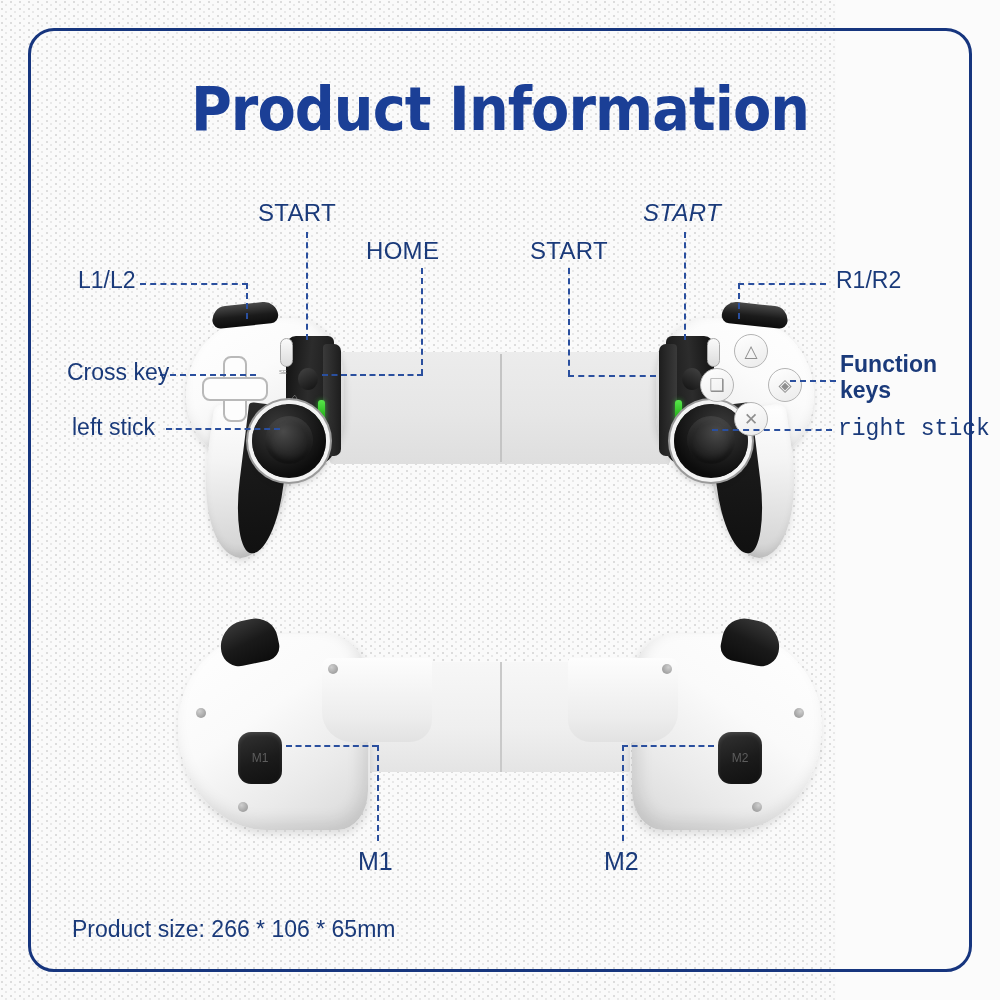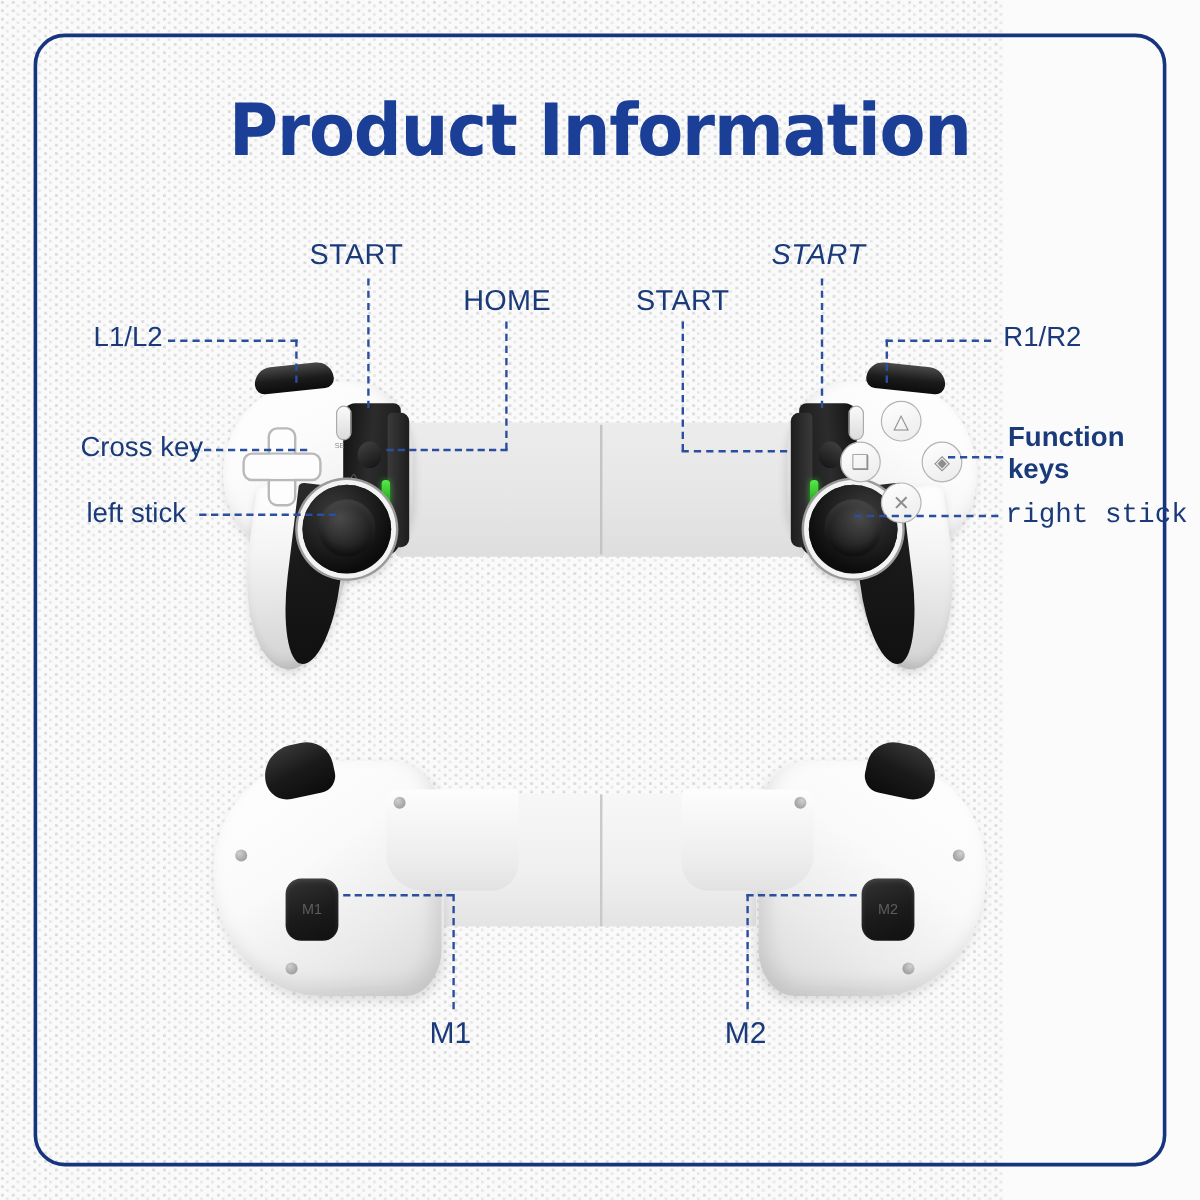--- a/index.html
+++ b/index.html
@@ -248,21 +248,21 @@
     <div class="ld v" style="left:738px;top:283px;height:36px;"></div>
 
     <div class="ld h" style="left:160px;top:374px;width:96px;"></div>
     <div class="ld h" style="left:166px;top:428px;width:114px;"></div>
 
     <div class="ld h" style="left:790px;top:380px;width:46px;"></div>
     <div class="ld h" style="left:712px;top:429px;width:120px;"></div>
 
     <div class="lbl" style="left:78px;top:268px;">L1/L2</div>
     <div class="lbl caps" style="left:258px;top:200px;">START</div>
-    <div class="lbl caps" style="left:386px;top:238px;text-align:center;">HOME</div>
+    <div class="lbl caps" style="left:366px;top:238px;text-align:center;">HOME</div>
     <div class="lbl caps" style="left:530px;top:238px;">START</div>
     <div class="lbl caps" style="left:643px;top:200px;font-style:italic;">START</div>
     <div class="lbl" style="left:836px;top:268px;">R1/R2</div>
     <div class="lbl" style="left:67px;top:360px;">Cross key</div>
     <div class="lbl" style="left:72px;top:415px;">left stick</div>
     <div class="lbl wrap" style="left:840px;top:352px;font-weight:bold;">Function keys</div>
     <div class="lbl" style="left:838px;top:417px;font-family:Liberation Mono, monospace;">right stick</div>
   </div>
 
   <div>
@@ -292,13 +292,14 @@
 
     <div class="ld h" style="left:286px;top:745px;width:92px;"></div>
     <div class="ld v" style="left:377px;top:745px;height:96px;"></div>
     <div class="ld h" style="left:622px;top:745px;width:92px;"></div>
     <div class="ld v" style="left:622px;top:745px;height:96px;"></div>
 
     <div class="lbl" style="left:358px;top:847px;font-size:25px;">M1</div>
     <div class="lbl" style="left:604px;top:847px;font-size:25px;">M2</div>
   </div>
 
+  <div class="footer">Product size: 266 * 106 * 65mm</div>
 </div>
 
 </body></html>

